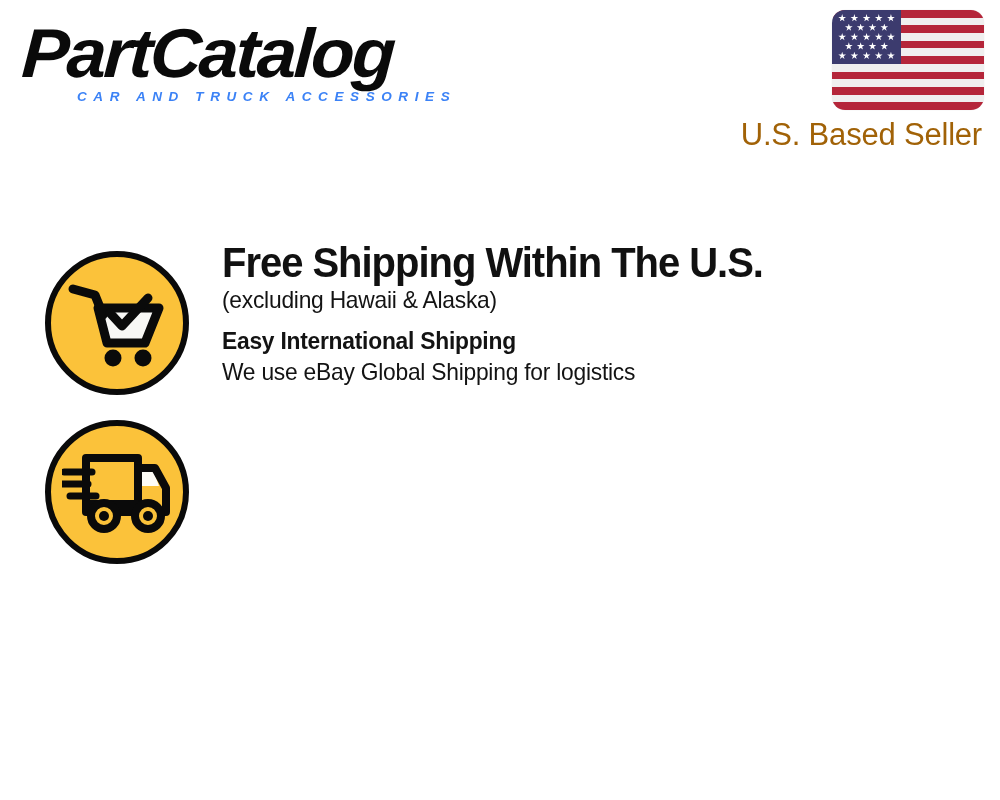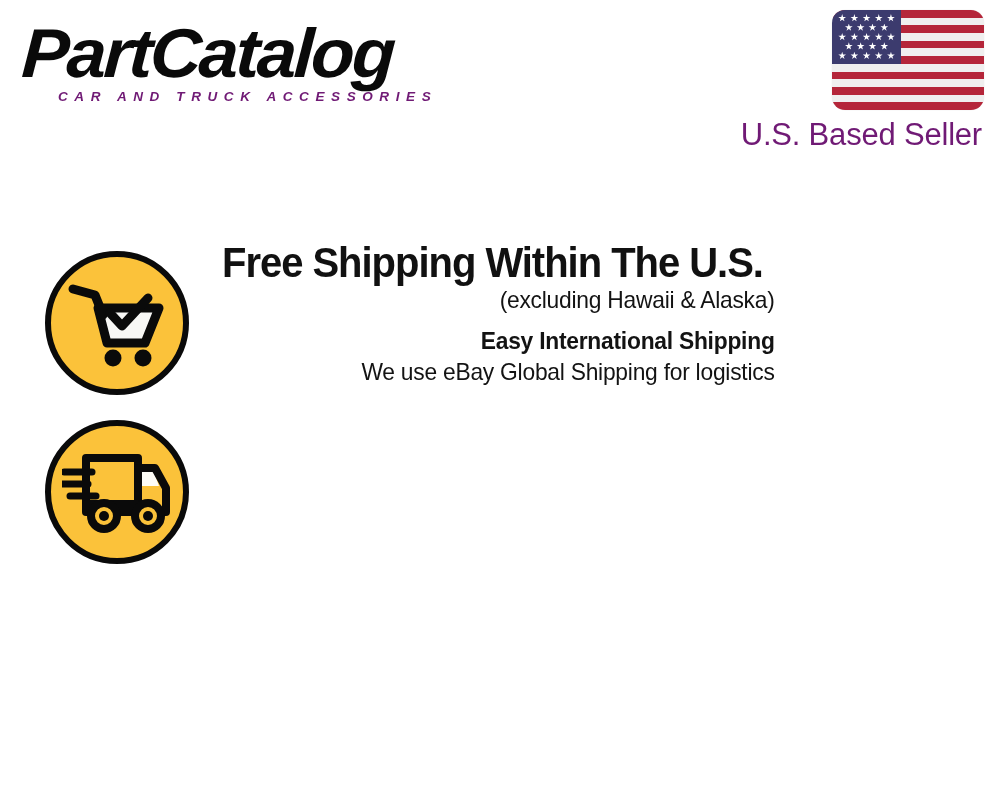--- a/index.html
+++ b/index.html
@@ -47,27 +47,27 @@
     font-size: 69px;
     line-height: 0.98;
     letter-spacing: -2.6px;
     color: #0a0a0a;
     white-space: nowrap;
     transform: scaleX(1.035) skewX(-3deg);
     transform-origin: left center;
   }
   .brand-tagline {
     margin-top: 1px;
-    margin-left: 36px;
+    margin-left: 55px;
     font-family: "Liberation Sans", sans-serif;
     font-weight: 700;
     font-style: italic;
     font-size: 13.5px;
     letter-spacing: 6.6px;
-    color: #701a75;
+    color: #3b82f6;
     white-space: nowrap;
   }
 
   
   .seller-badge {
     position: absolute;
     right: 16px;
     top: 10px;
     width: 300px;
     text-align: right;
@@ -123,21 +123,21 @@
   }
   .seller-label {
     display: block;
     margin-top: 4px;
     margin-right: 2px;
     font-family: "Liberation Sans", sans-serif;
     font-weight: 400;
     font-size: 31px;
     line-height: 1.1;
     letter-spacing: -0.2px;
-    color: #701a75;
+    color: #a16207;
     white-space: nowrap;
   }
 
   
   .features {
     position: absolute;
     top: 240px;
     left: 0;
     width: 1000px;
   }
@@ -166,21 +166,20 @@
     align-items: center;
     justify-content: center;
   }
   .icon-circle svg {
     display: block;
   }
 
   .feature-text {
     margin-left: 222px;
     padding-top: 2px;
-    text-align: right;
   }
   .feature-title {
     font-family: "Liberation Sans", sans-serif;
     font-weight: 700;
     font-size: 43px;
     line-height: 1.04;
     letter-spacing: -1.1px;
     color: #111111;
     white-space: nowrap;
     transform: scaleX(0.93);

